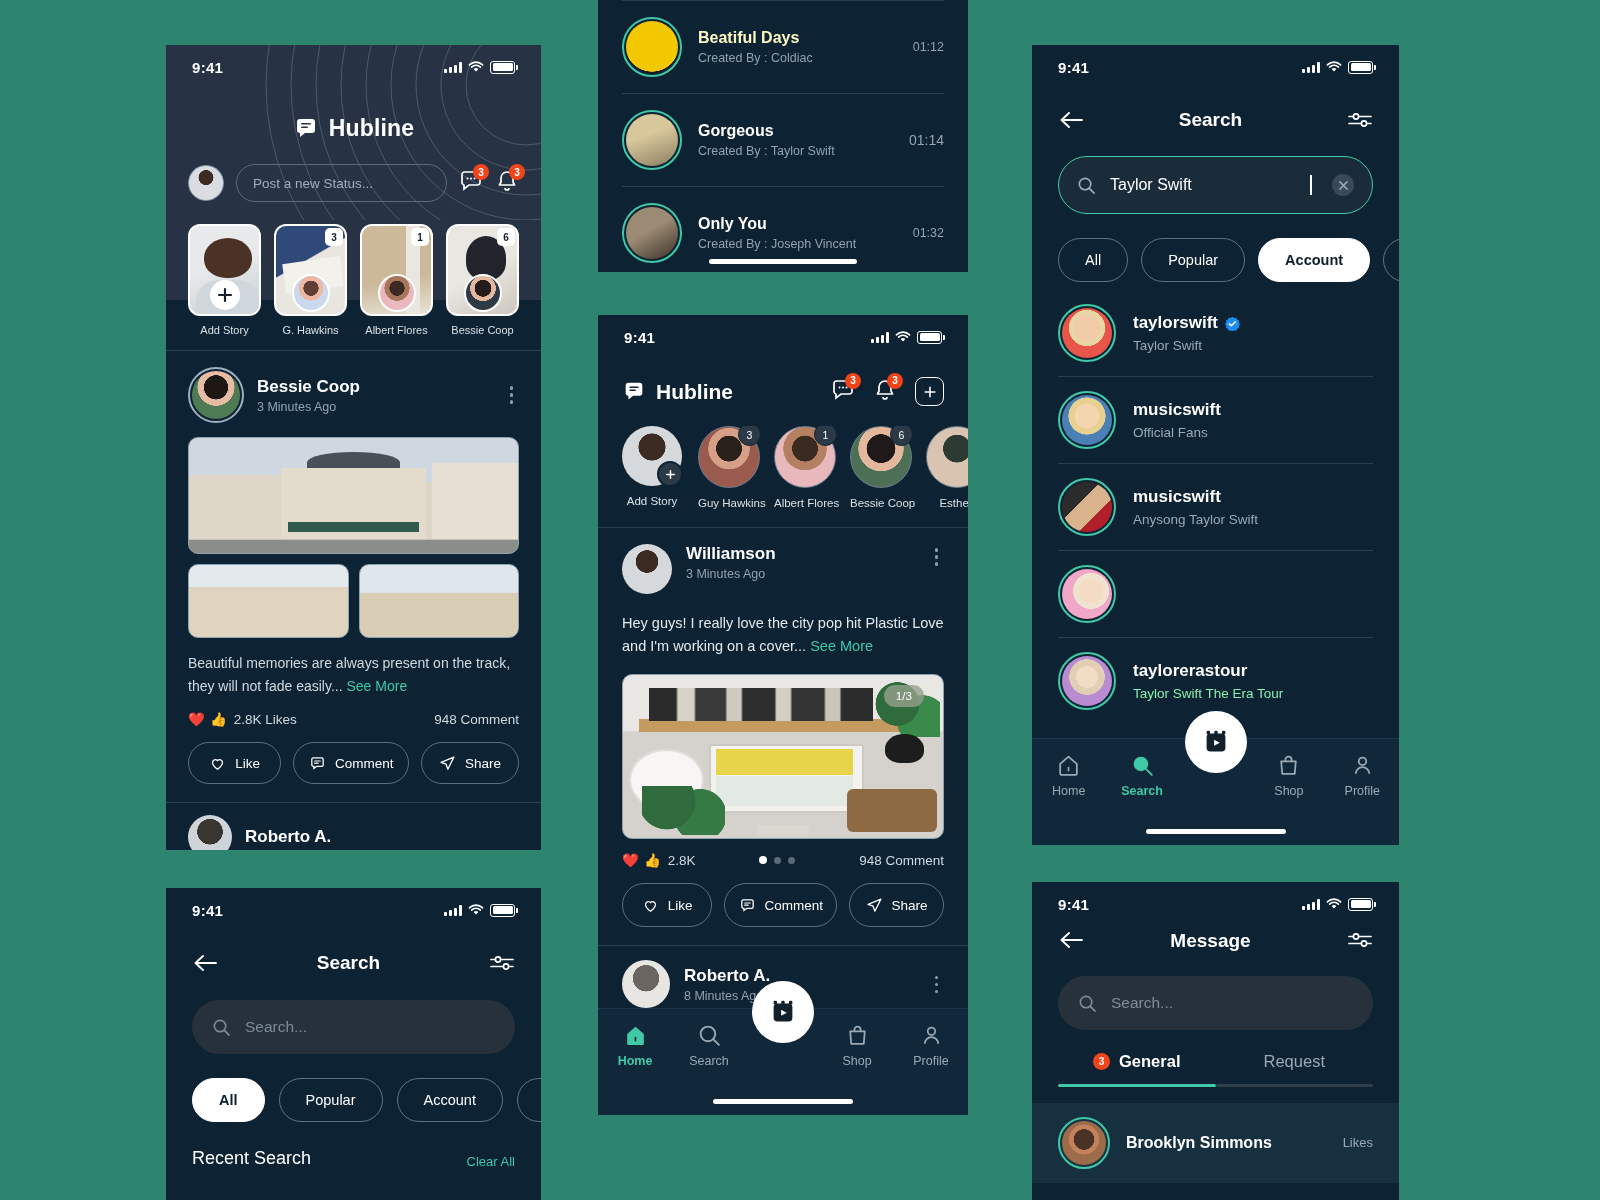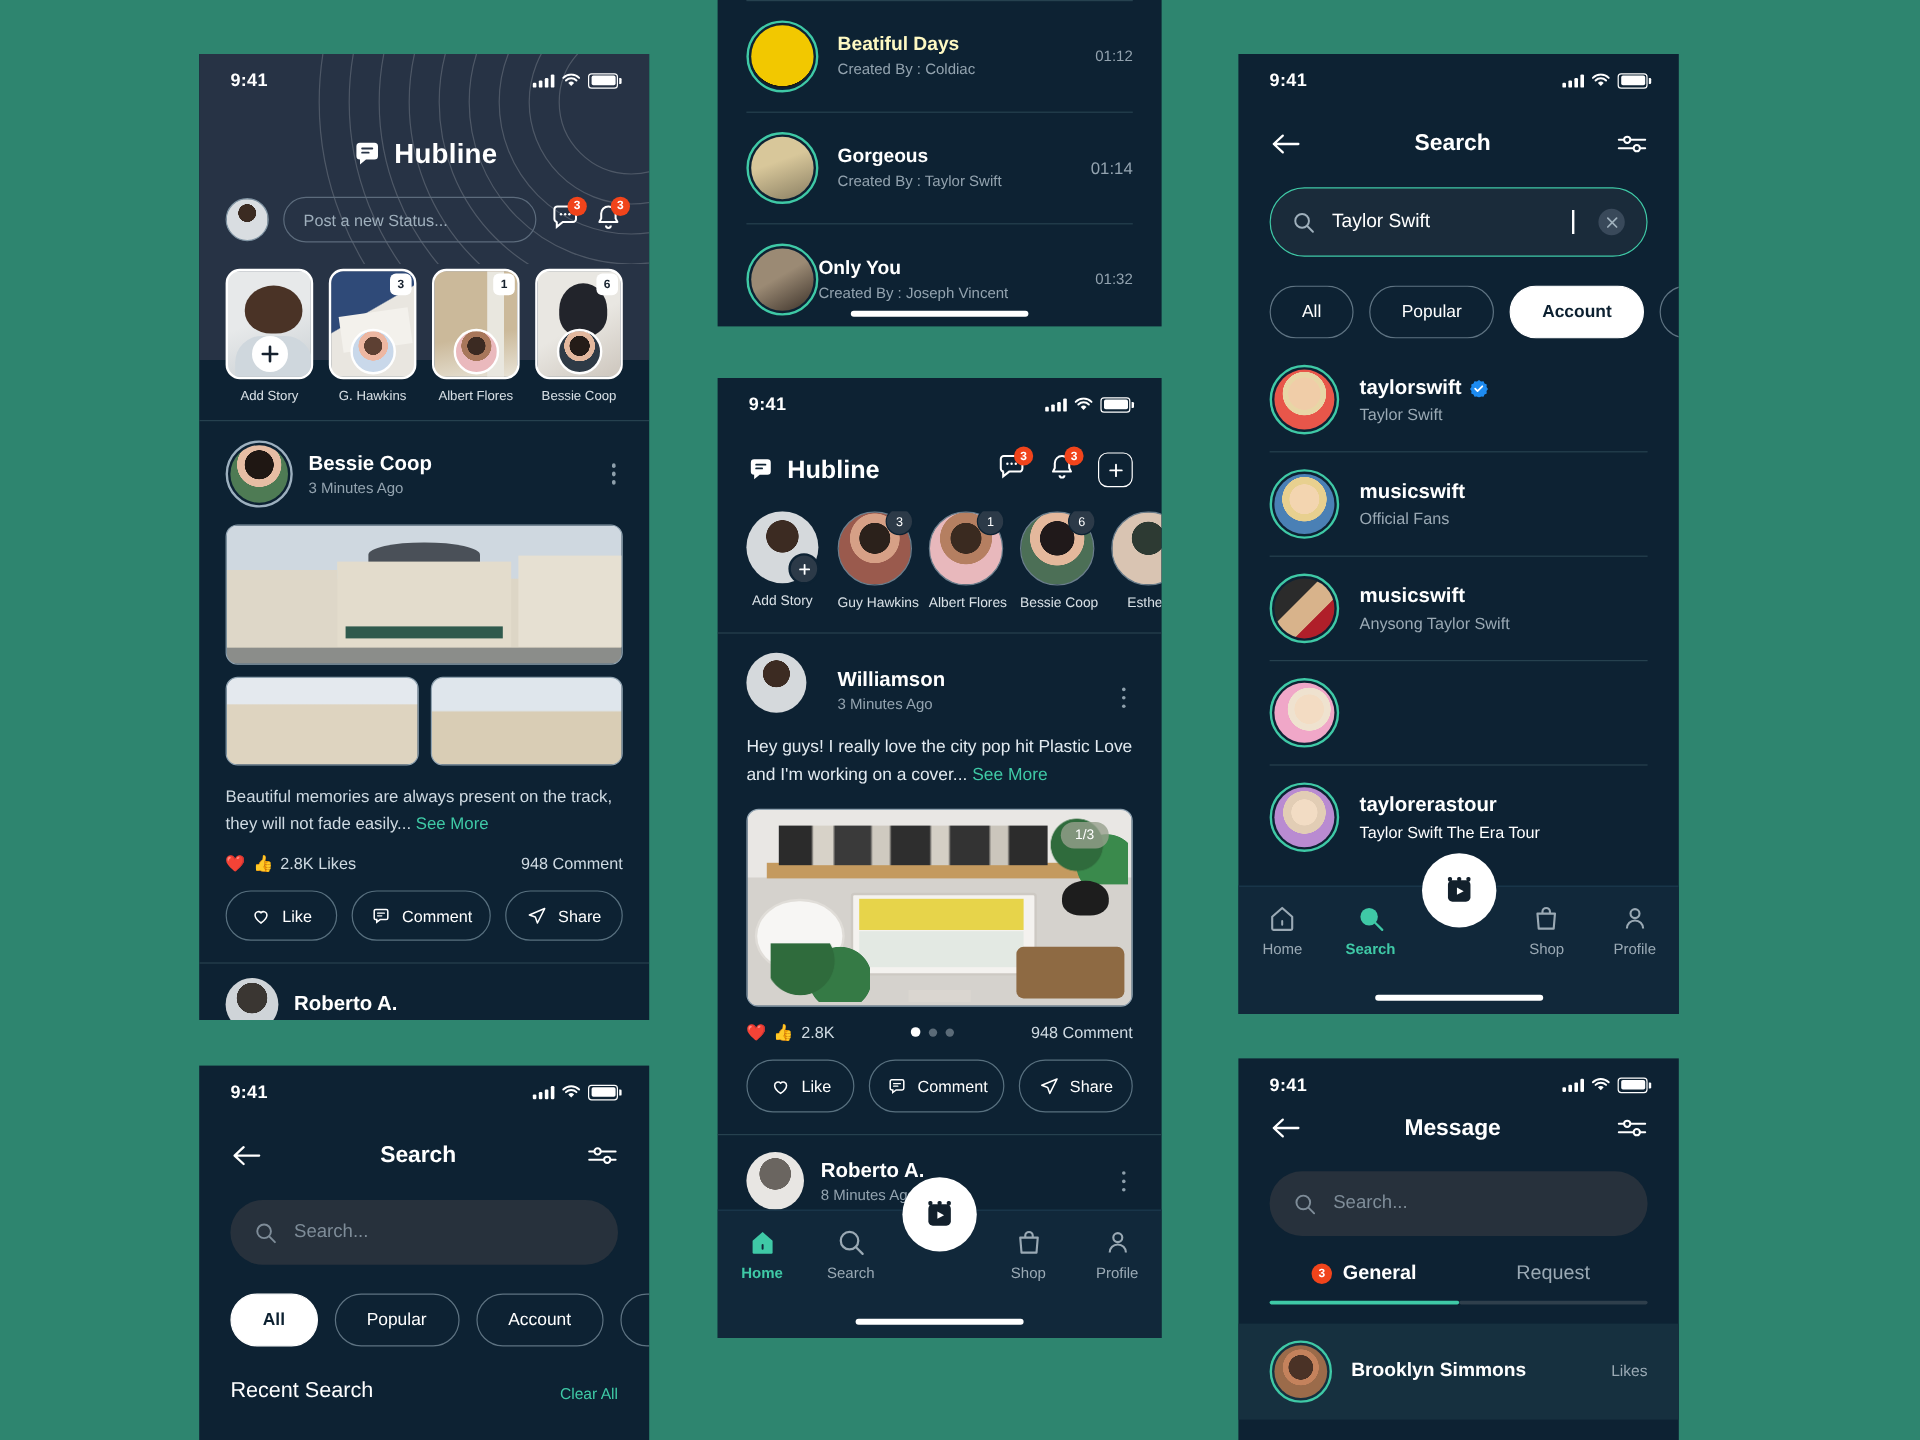--- a/index.html
+++ b/index.html
@@ -323,21 +323,21 @@
       <div class="ring">
         <div class="av" style="width:52px;height:52px;background:linear-gradient(160deg,#d8c79a 0 40%,#8a7f63 100%)"></div>
       </div>
       <div style="flex:1">
         <div style="font-size:16px;font-weight:700;color:#fff">Gorgeous</div>
         <div style="font-size:12.5px;color:#93A3AF;margin-top:4px">Created By : Taylor Swift</div>
       </div>
       <div style="font-size:14px;color:#93A3AF">01:14</div>
     </div>
     <div class="sep" style="margin:0 24px"></div>
-    <div style="display:flex;align-items:center;padding:16px 24px">
+    <div style="display:flex;align-items:center;gap:16px;padding:16px 24px">
       <div class="ring">
         <div class="av" style="width:52px;height:52px;background:linear-gradient(150deg,#9b8a74 0 45%,#3b3129 100%)"></div>
       </div>
       <div style="flex:1">
         <div style="font-size:16px;font-weight:700;color:#fff">Only You</div>
         <div style="font-size:12.5px;color:#93A3AF;margin-top:4px">Created By : Joseph Vincent</div>
       </div>
       <div style="font-size:12.5px;color:#93A3AF">01:32</div>
     </div>
   </div>
@@ -423,21 +423,21 @@
     </div>
     <div style="width:60px;position:relative">
       <div class="av" style="width:60px;height:60px;background:radial-gradient(circle at 50% 36%,#2d3a33 0 28%,#d9c4b2 29% 100%);border:1.5px solid #6b7e8c"></div>
       <div style="text-align:center;margin-top:9px;font-size:11.5px;color:#D8E0E6;white-space:nowrap">Esther</div>
     </div>
   </div>
 
   <div class="sep" style="margin-top:18px"></div>
 
   <div style="padding:16px 24px 0">
-    <div style="display:flex;align-items:flex-end;gap:26px">
+    <div style="display:flex;align-items:flex-start;gap:14px">
       <div class="av" style="width:50px;height:50px;background:radial-gradient(circle at 50% 35%,#3c2b22 0 27%,#d5d9dc 28% 100%)"></div>
       <div style="flex:1">
         <div style="font-size:17px;font-weight:700;color:#fff">Williamson</div>
         <div style="font-size:12.5px;color:#93A3AF;margin-top:3px">3 Minutes Ago</div>
       </div>
       <div style="display:flex;flex-direction:column;gap:3.5px;padding:4px 6px">
         <span style="width:3.5px;height:3.5px;border-radius:50%;background:#8EA0AC;display:block"></span>
         <span style="width:3.5px;height:3.5px;border-radius:50%;background:#8EA0AC;display:block"></span>
         <span style="width:3.5px;height:3.5px;border-radius:50%;background:#8EA0AC;display:block"></span>
       </div>
@@ -660,21 +660,21 @@
         </div>
     </div>
     <div class="sep" style="margin:0 26px"></div>
 
     <div style="display:flex;align-items:center;gap:17px;padding:14px 26px">
       <div class="ring">
           <div class="av" style="width:50px;height:50px;background:radial-gradient(circle at 50% 42%,#f2dcc4 0 28%,#e2cdb5 29% 46%,#b98bd1 47% 100%)"></div>
         </div>
       <div style="flex:1">
         <div style="font-size:17px;font-weight:700;color:#fff">taylorerastour</div>
-        <div style="font-size:13.5px;color:#ffffff;margin-top:5px">Taylor Swift The Era Tour</div>
+        <div style="font-size:13.5px;color:#86efac;margin-top:5px">Taylor Swift The Era Tour</div>
       </div>
     </div>
   </div>
 
   <div class="navbar">
     <div class="navitem">
       <svg width="25" height="25" viewBox="0 0 24 24">
           <path d="M4 10.5 12 3.5l8 7V20a1 1 0 0 1-1 1H5a1 1 0 0 1-1-1z" fill="none" stroke="#9AA9B4" stroke-width="1.7" stroke-linejoin="round"></path>
           <path d="M12 14v3" stroke="#9AA9B4" stroke-width="1.6" stroke-linecap="round"></path>
         </svg>

